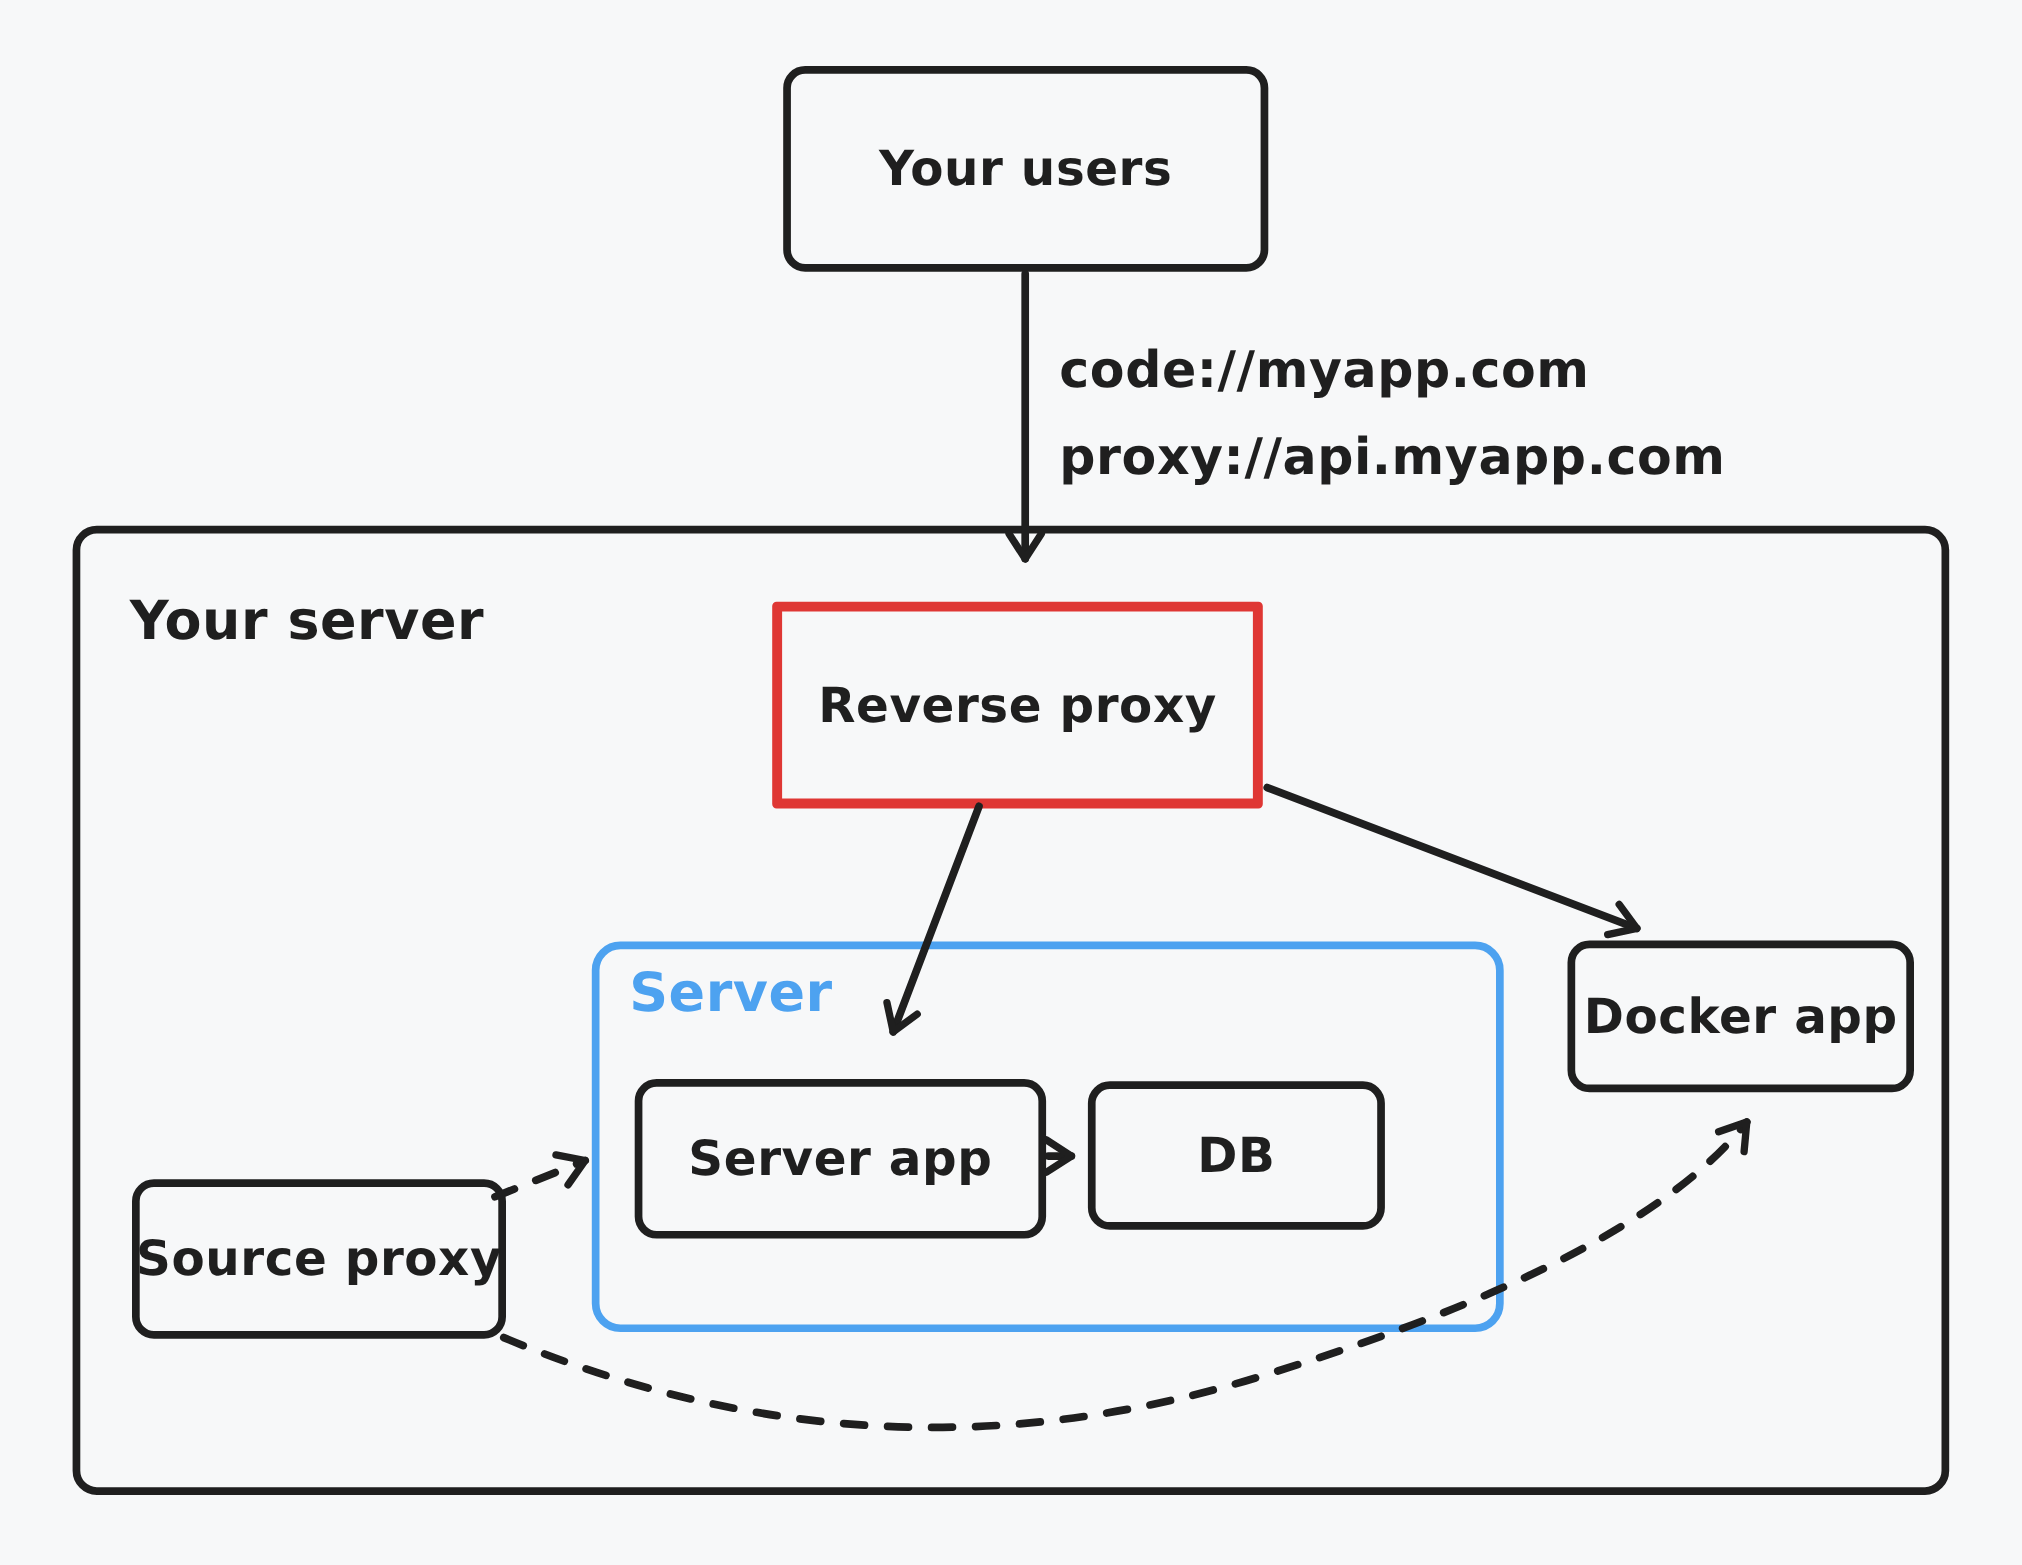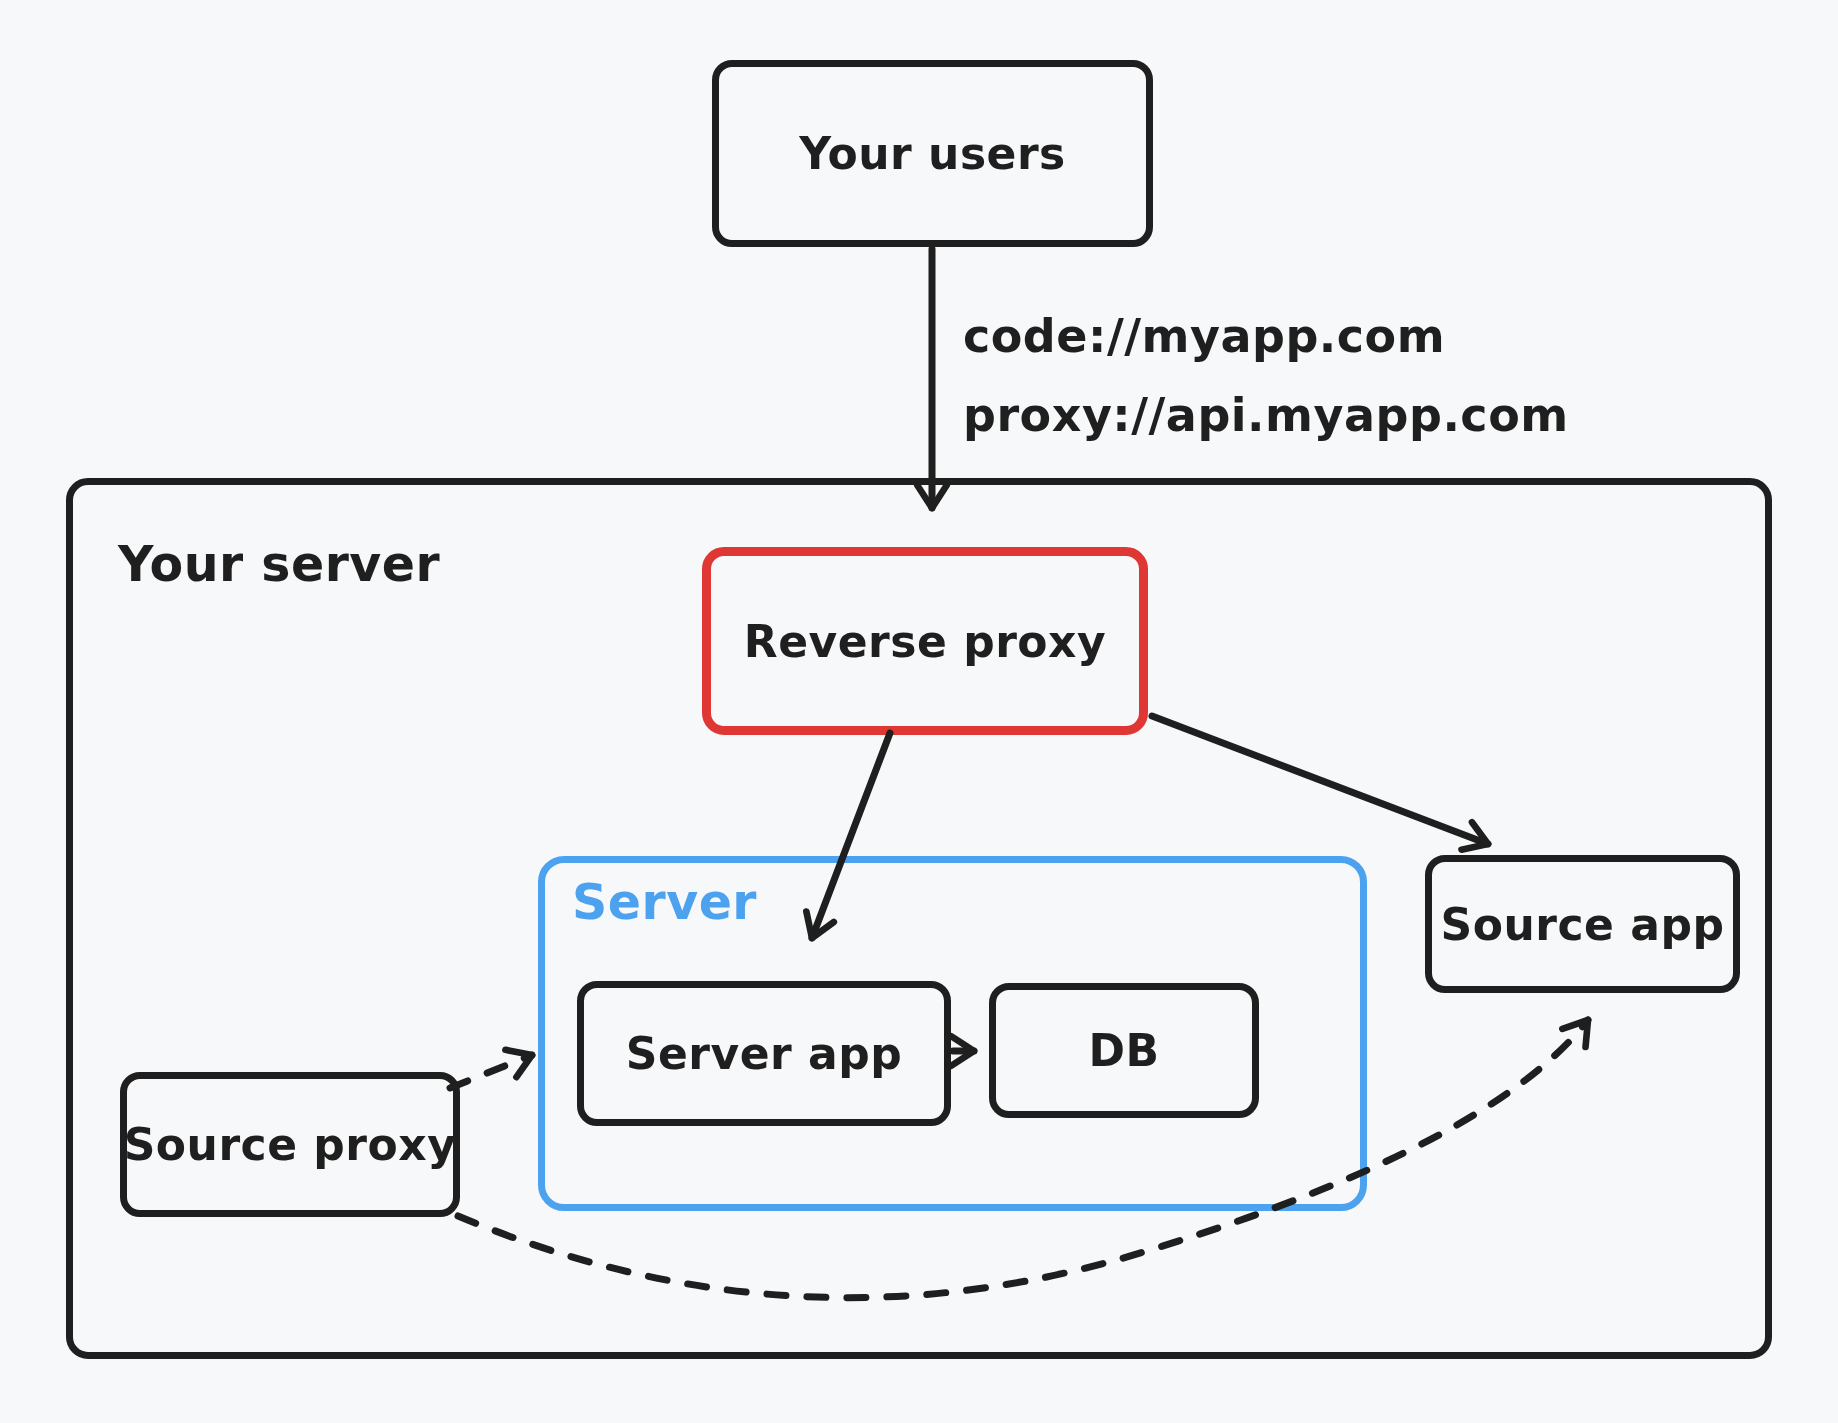--- a/index.html
+++ b/index.html
@@ -32,21 +32,21 @@
     border-radius: 22px;
     background: transparent;
   }
   .group-label {
     position: absolute;
     font-size: 49px;
     font-weight: 700;
     letter-spacing: 0.5px;
     white-space: nowrap;
   }
-  .node--red { border-color: #df3734; border-width: 9px; border-radius: 22px; }
+  .node--red { border-color: #df3734; border-width: 9px; border-radius: 4px; }
   .group--blue { border-color: #4da2f0; border-radius: 26px; }
   .label--blue { color: #4da2f0; }
   .edge-labels {
     position: absolute;
     left: 963px;
     top: 297px;
     font-size: 46px;
     font-weight: 700;
     line-height: 79px;
     letter-spacing: 0.5px;
@@ -88,21 +88,21 @@
 
   <div class="node" style="left:577px; top:981px; width:374px; height:145px;">
     <span>Server app</span>
   </div>
 
   <div class="node" style="left:989px; top:983px; width:270px; height:135px;">
     <span>DB</span>
   </div>
 
   <div class="node" style="left:1425px; top:855px; width:315px; height:138px;">
-    <span>Source app</span>
+    <span>Docker app</span>
   </div>
 
   <div class="node" style="left:120px; top:1072px; width:340px; height:145px;">
     <span>Source proxy</span>
   </div>
 
   <div class="edge-labels">
     <div>code://myapp.com</div>
     <div>proxy://api.myapp.com</div>
   </div>

